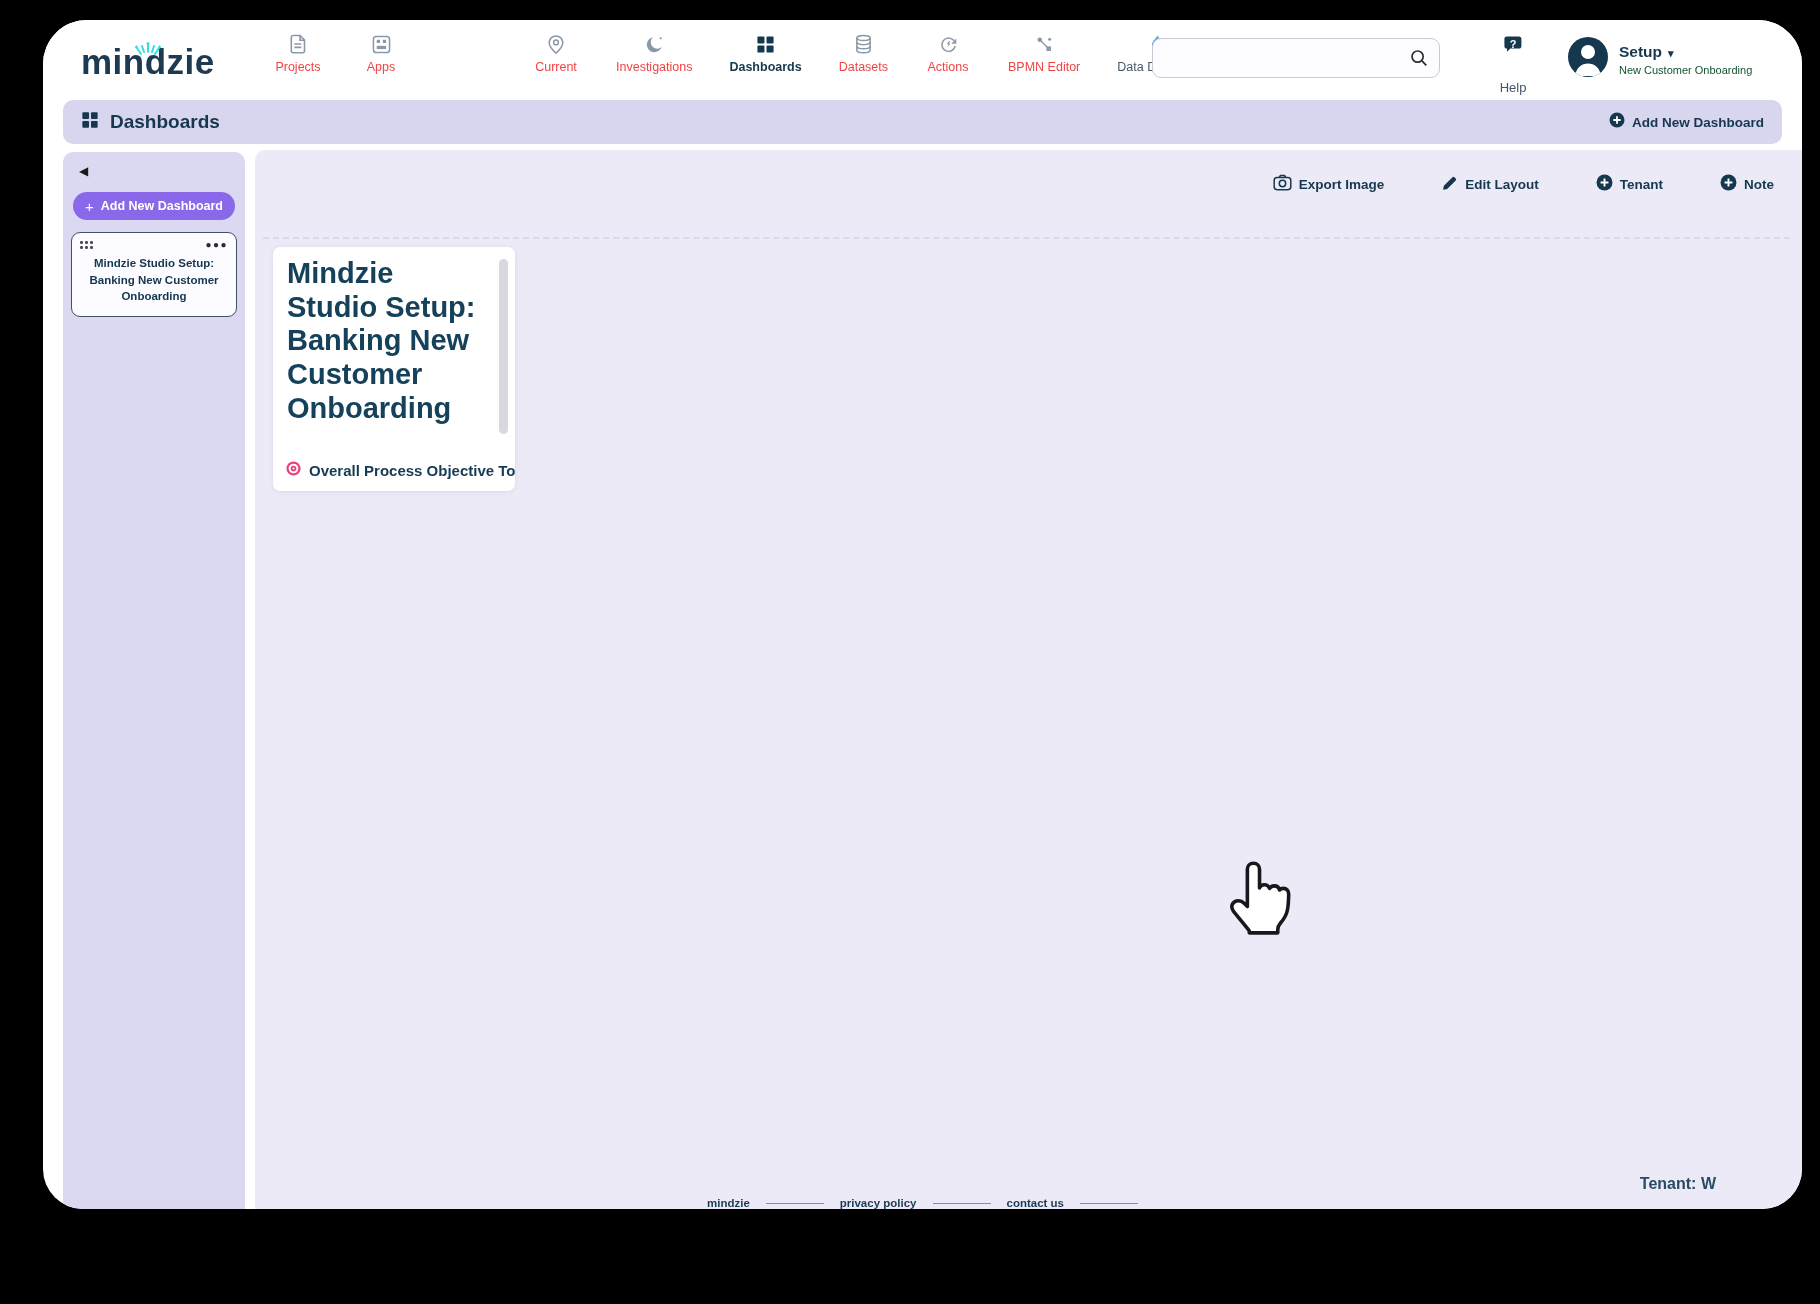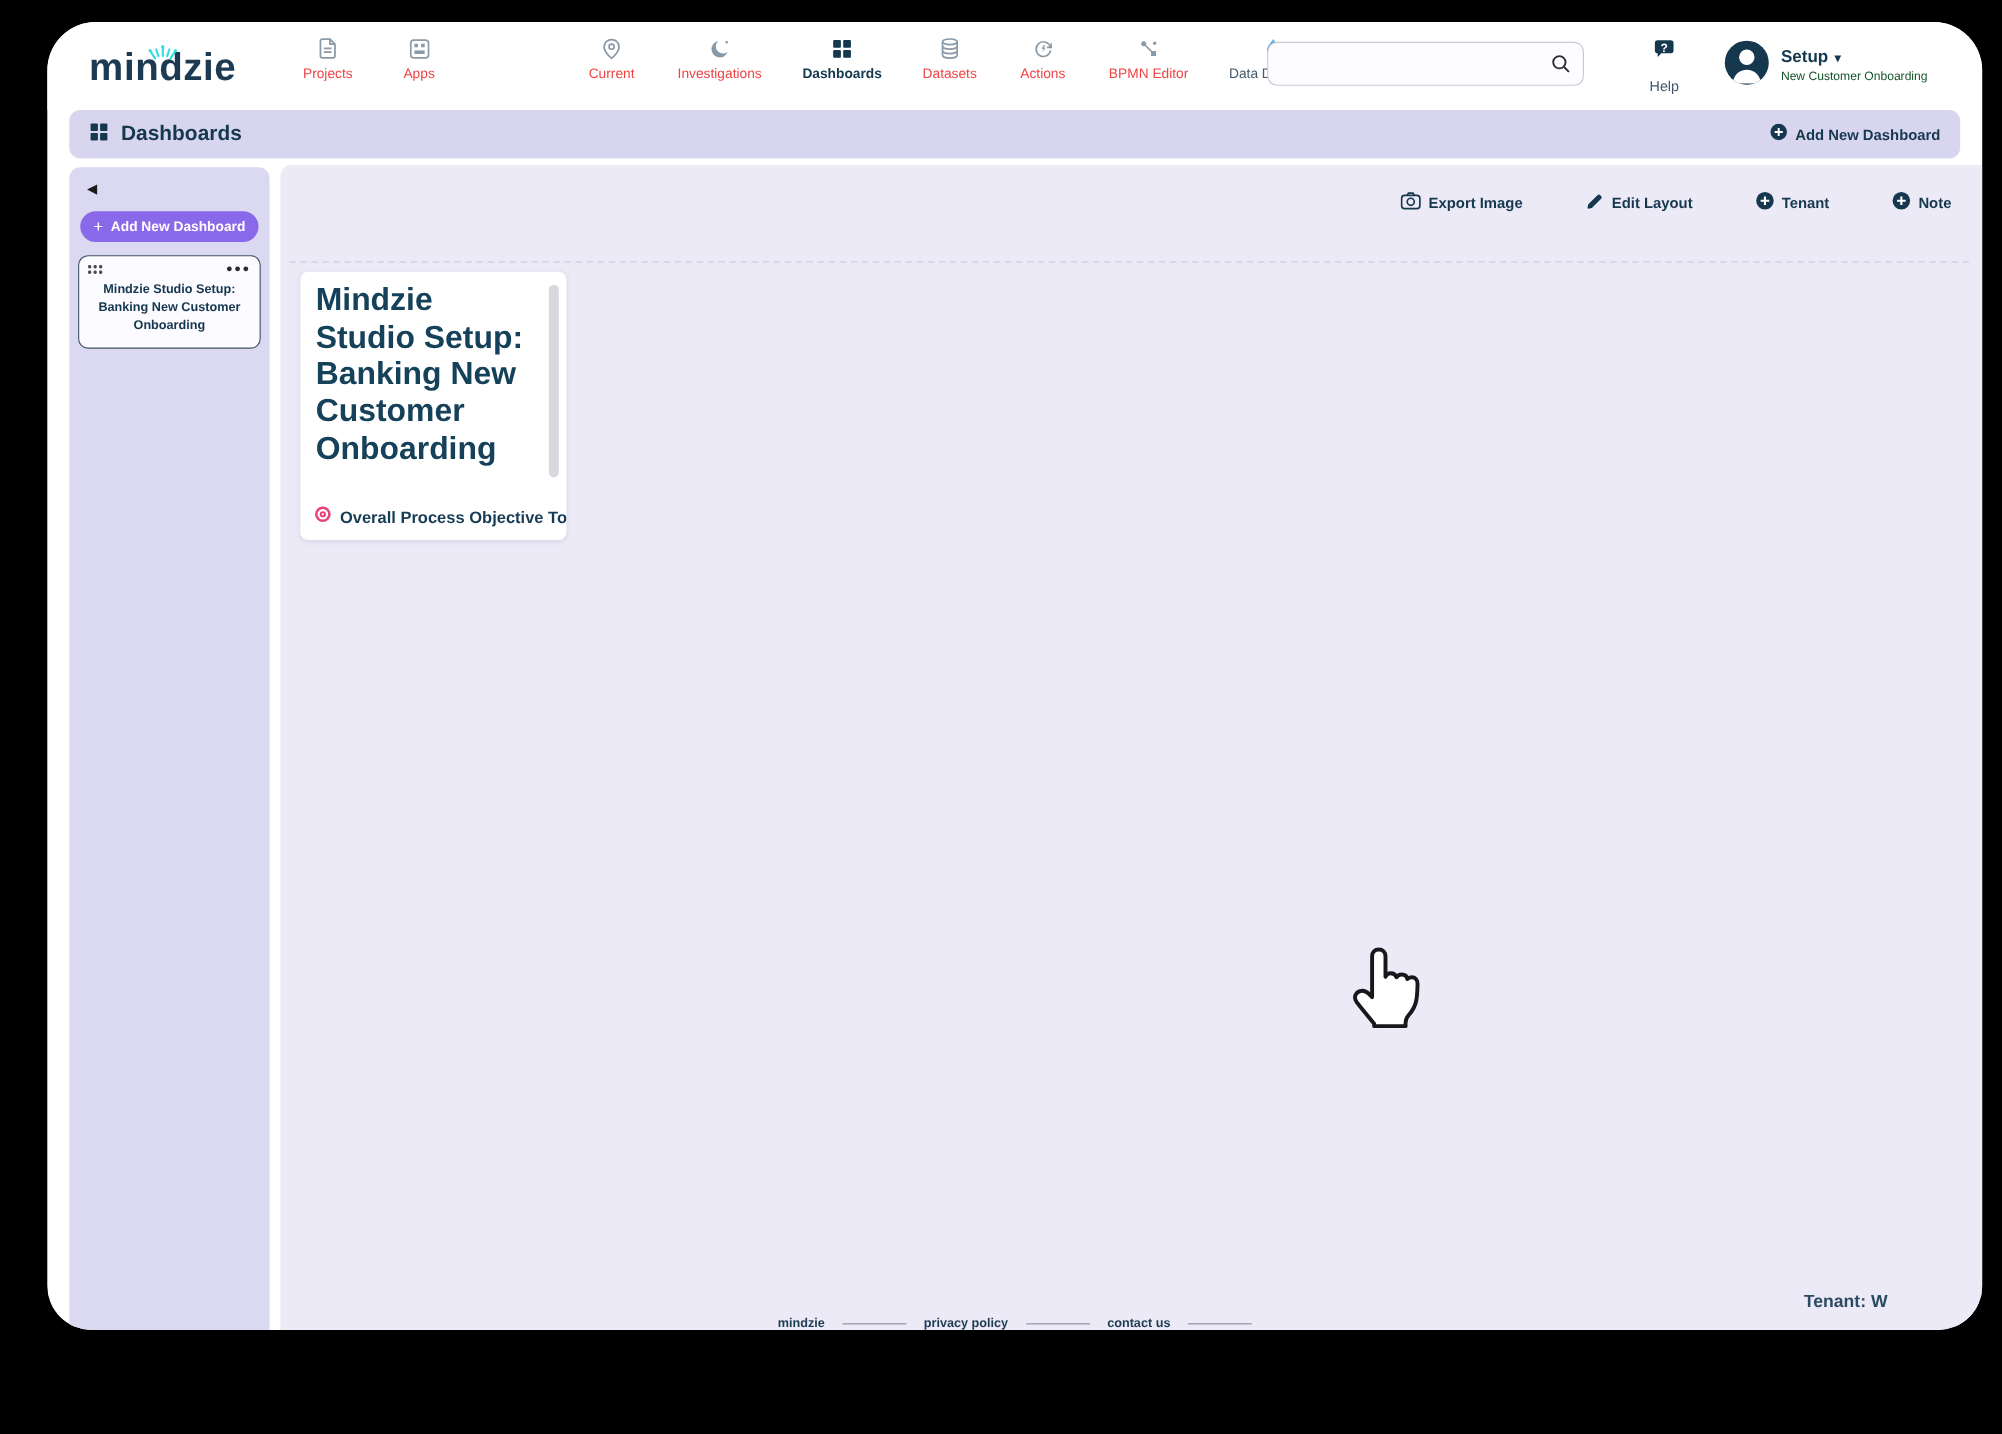--- a/index.html
+++ b/index.html
@@ -24,21 +24,21 @@
   .nav-item.darker .nav-label { color:#44586B; }
 
   .search { position:absolute; left:1109px; top:18px; width:288px; height:40px;
             border:1px solid #C9C9D6; border-radius:9px; background:#FDFDFF; }
   .search input { position:absolute; left:12px; top:0; width:240px; height:38px; border:0;
                   outline:none; background:transparent; font-size:14px; color:#333;
                   font-family:"Liberation Sans", sans-serif; }
   .search .mag { position:absolute; right:10px; top:9px; }
 
   .help { position:absolute; left:1438px; top:14px; width:64px; text-align:center; cursor:pointer; }
-  .help .hlabel { font-size:13px; color:#40566A; margin-top:8px; }
+  .help .hlabel { font-size:13px; color:#40566A; margin-top:18px; }
 
   .user { position:absolute; left:1524px; top:16px; display:flex; align-items:center; gap:10px; cursor:pointer; }
   .user .uname { font-size:15.5px; font-weight:bold; color:#16384E; }
   .user .uname .caret { font-size:11px; margin-left:6px; color:#16384E; }
   .user .uws { font-size:11px; color:#14532d; margin-top:3px; white-space:nowrap; }
 
   
   .pagebar { position:absolute; left:20px; top:80px; width:1719px; height:44px;
              background:#D8D6EF; border-radius:10px; display:flex; align-items:center; }
   .pagebar .pb-left { display:flex; align-items:center; gap:11px; padding-left:18px; }

